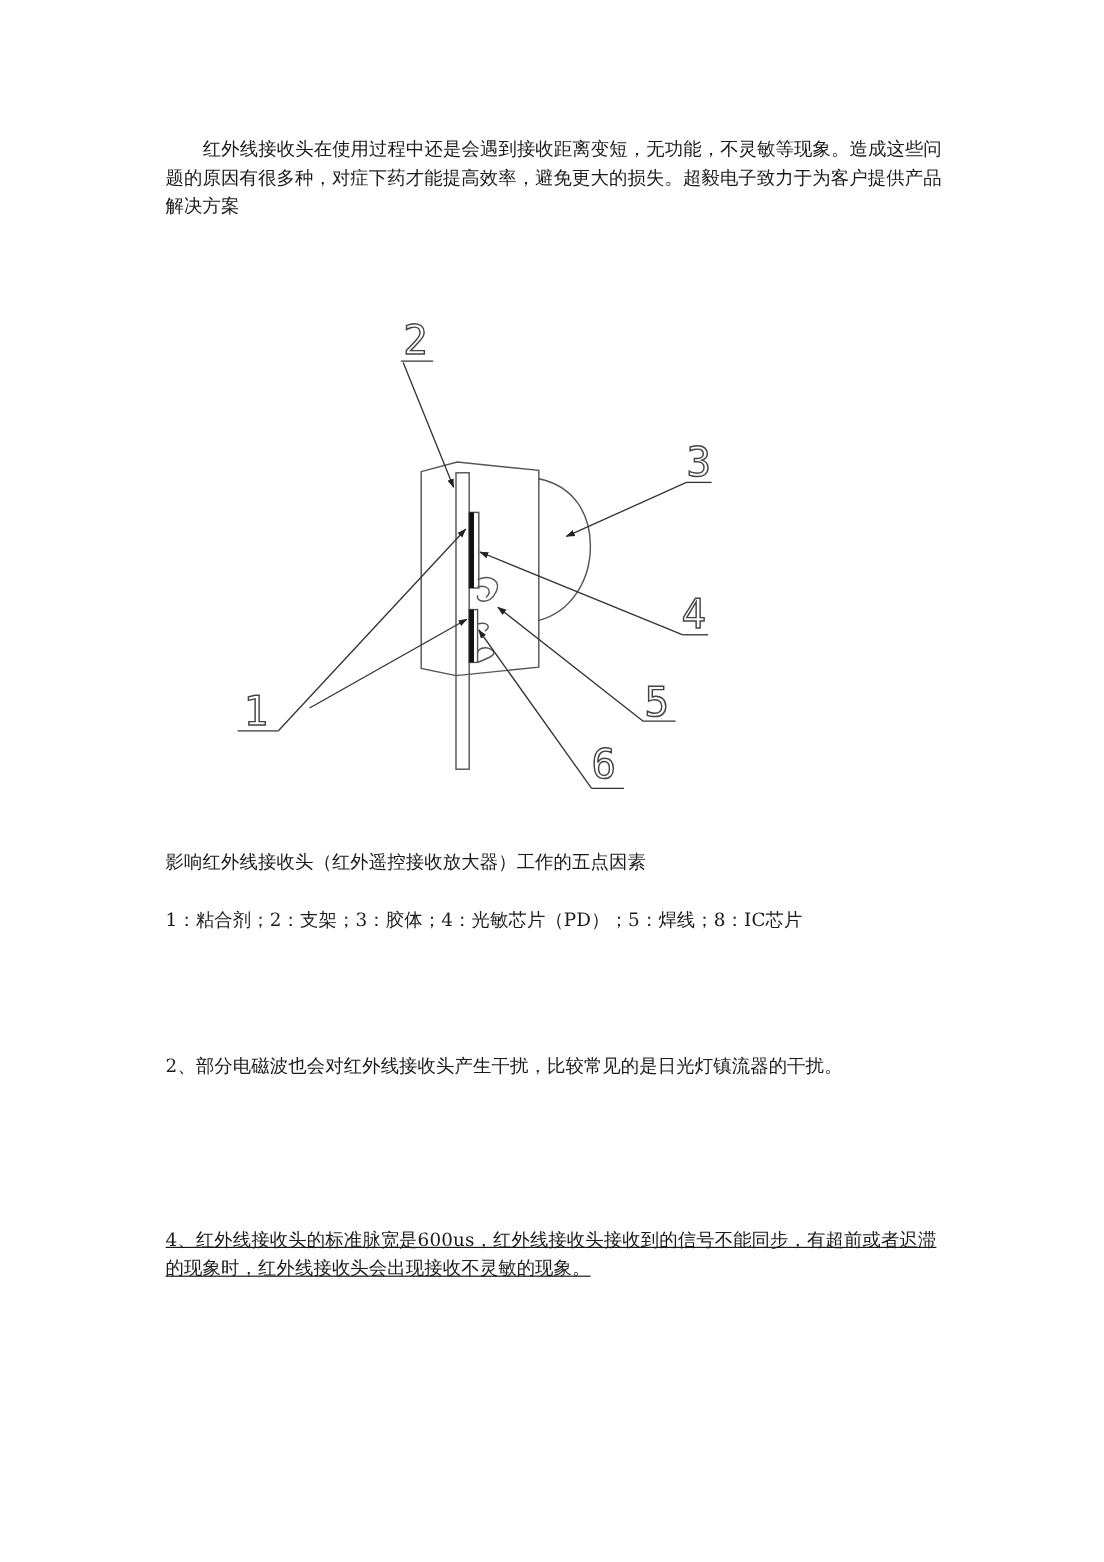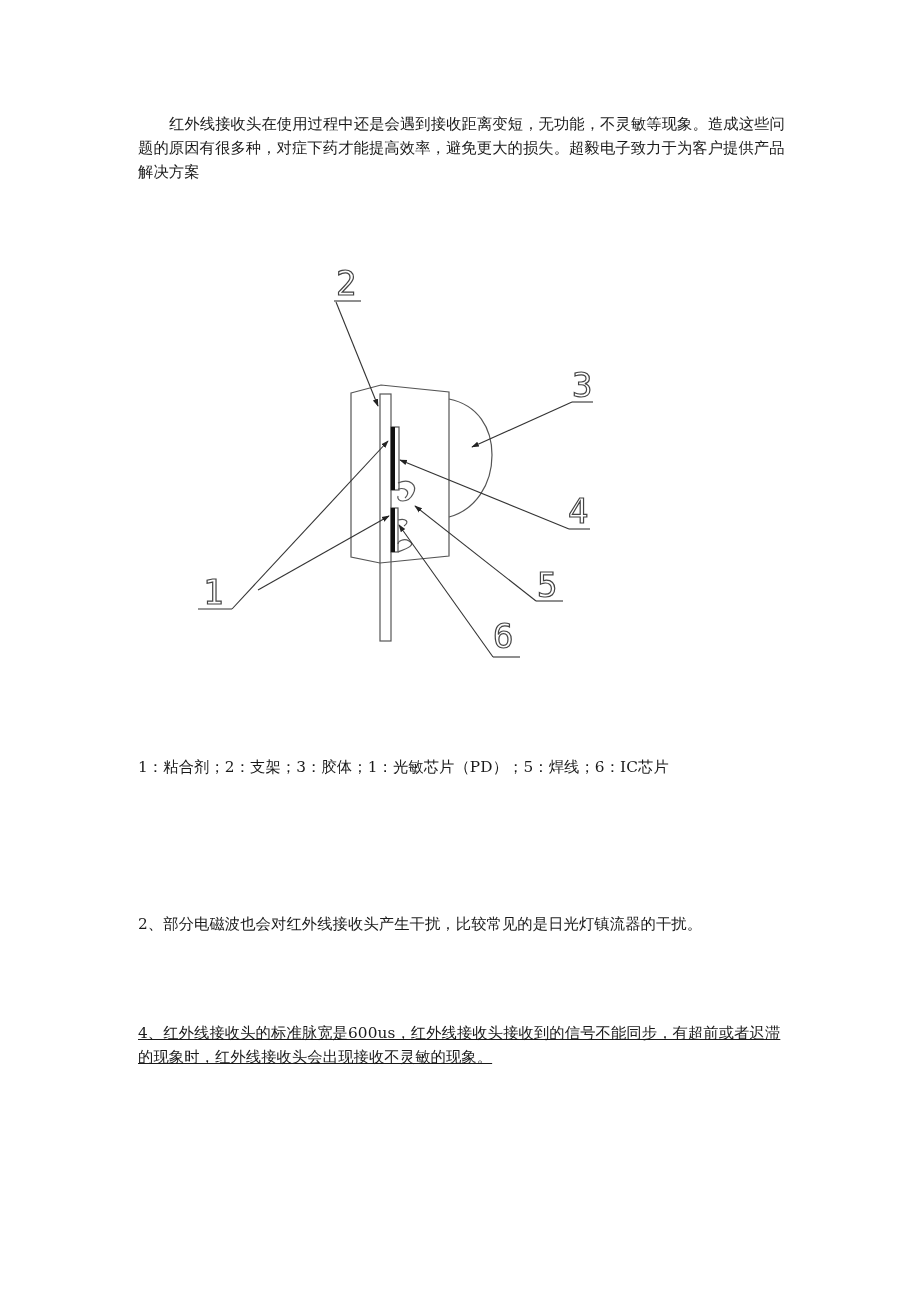--- a/index.html
+++ b/index.html
@@ -105,23 +105,24 @@
         <text x="203" y="604">1</text>
         <text x="336" y="295">2</text>
         <text x="572" y="397">3</text>
         <text x="568" y="523">4</text>
         <text x="537" y="597">5</text>
         <text x="493" y="648">6</text>
       </g>
     </svg>
   </div>
 
+  <p class="para" style="top:706px;">影响红外线接收头（红外遥控接收放大器）工作的五点因素</p>
 
-  <p class="para" style="top:755px;">1：粘合剂；2：支架；3：胶体；1：光敏芯片（PD）；5：焊线；6：IC芯片</p>
+  <p class="para" style="top:755px;">1：粘合剂；2：支架；3：胶体；4：光敏芯片（PD）；5：焊线；8：IC芯片</p>
 
 
-  <p class="para" style="top:876px;margin-top:36px;">2、部分电磁波也会对红外线接收头产生干扰，比较常见的是日光灯镇流器的干扰。</p>
+  <p class="para" style="top:876px;">2、部分电磁波也会对红外线接收头产生干扰，比较常见的是日光灯镇流器的干扰。</p>
 
 
   <p class="para" style="top:1021px;text-decoration:underline;">4、红外线接收头的标准脉宽是600us，红外线接收头接收到的信号不能同步，有超前或者迟滞的现象时，红外线接收头会出现接收不灵敏的现象。</p>
 
 
 </div>
 
 </body></html>

